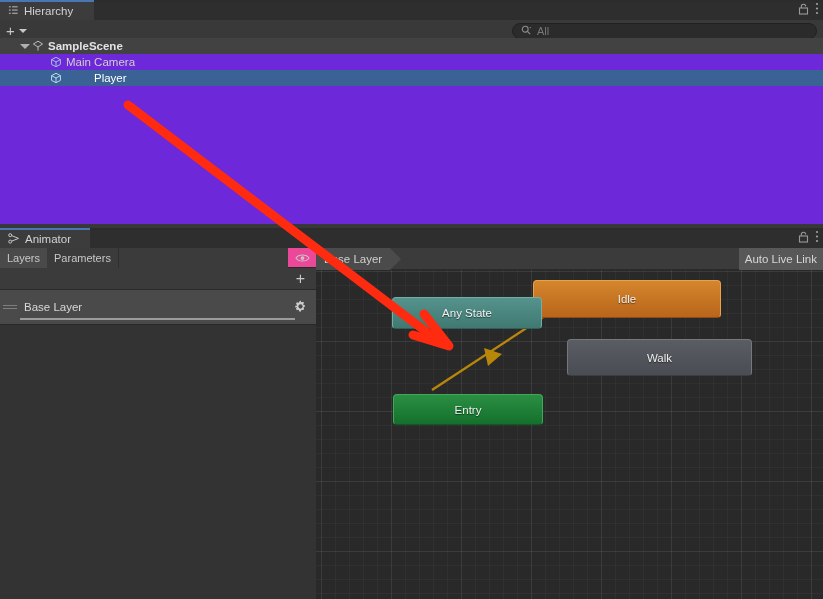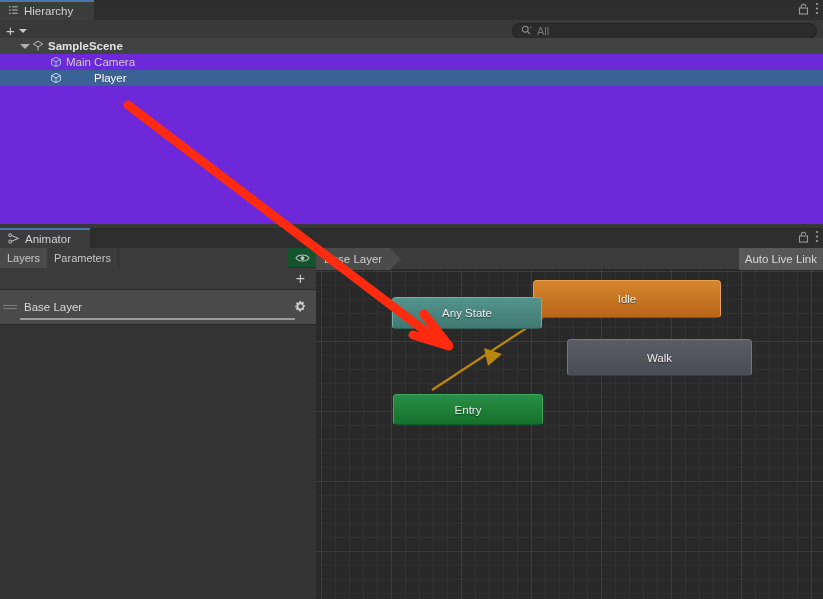--- a/index.html
+++ b/index.html
@@ -61,21 +61,21 @@
   .h-row.selected { background: #3a6294; color: #ffffff; gap: 28px; }
   .h-row .lbl { margin-left: 4px; }
   .tri { position: absolute; left: 20px; width: 0; height: 0;
          border-left: 5px solid transparent; border-right: 5px solid transparent; border-top: 5px solid #b0b0b0; }
 
   
   #animator-panel { left: 0; top: 228px; width: 823px; height: 371px; background: #383838; }
 
   #layers-toolbar {
     position: absolute; left: 0; top: 20px; width: 316px; height: 20px;
-    background: #14532d; border-bottom: 1px solid #2a2a2a;
+    background: #ec4899; border-bottom: 1px solid #2a2a2a;
     display: flex; align-items: center;
   }
   .mini-tab {
     height: 20px; padding: 0 7px; display: flex; align-items: center;
     font-size: 11px; color: #c8c8c8; background: #4a4a4a; cursor: default;
   }
   .mini-tab.off { background: #3b3b3b; }
   .mini-tab-rest { flex: 1; background: #3b3b3b; border-left: 1px solid #2f2f2f; height: 20px; }
   .eye-wrap { width: 28px; display: flex; align-items: center; justify-content: center; height: 20px; }
 

